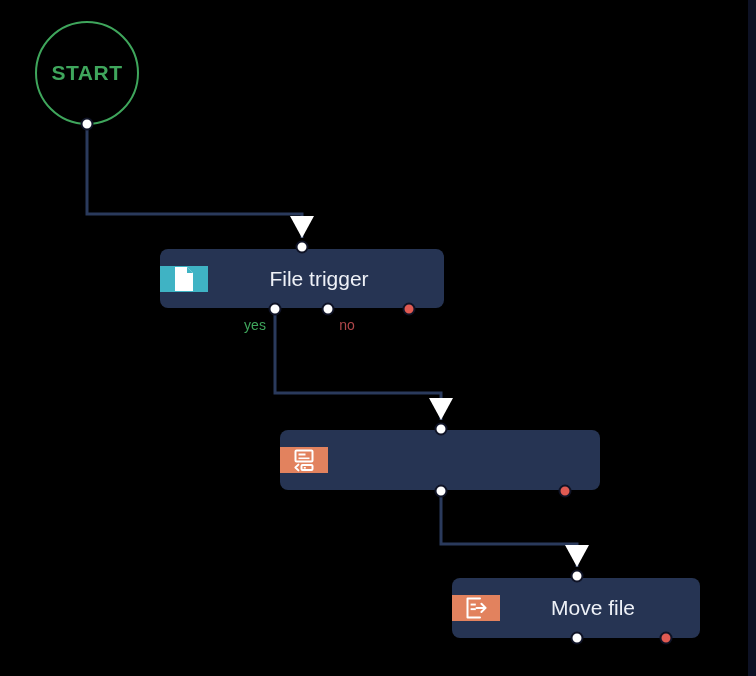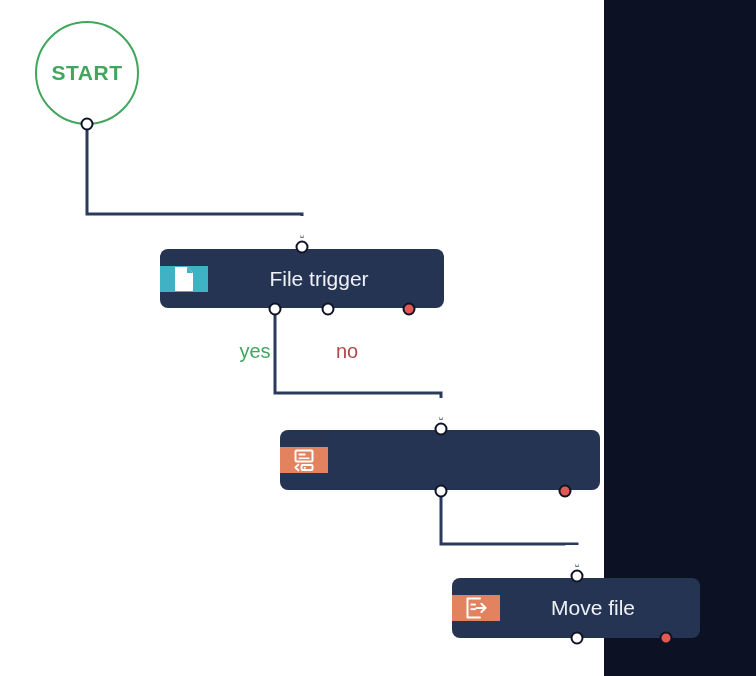--- a/index.html
+++ b/index.html
@@ -86,31 +86,30 @@
     box-sizing: border-box;
     border: 2px solid #0f1326;
     transform: translate(-50%, -50%);
   }
   .port.white { background: #ffffff; }
   .port.red   { background: #e05a52; }
 
   
   .branch-label {
     position: absolute;
-    font-size: 20px;
+    font-size: 14px;
     font-family: "Liberation Sans", sans-serif;
     transform: translate(-50%, 0);
     white-space: nowrap;
-    margin-top: 23px;
   }
 </style>
 </head>
 <body>
 
-<div id="canvas" style="width: 604px; height: 676px; background: #ffffff;">
+<div id="canvas" style="width: 748px; height: 676px; background: #000000;">
 
   <svg id="edge-layer" width="756" height="676" viewBox="0 0 756 676">
       <path d="M87 124 L87 214 L302 214 L302 238" fill="none" stroke="#2a3a5c" stroke-width="3" stroke-linecap="butt" stroke-linejoin="miter"></path>
       <polygon points="290,216 314,216 302,238" fill="#ffffff"></polygon>
       <path d="M275 309 L275 393 L441 393 L441 420" fill="none" stroke="#2a3a5c" stroke-width="3" stroke-linecap="butt" stroke-linejoin="miter"></path>
       <polygon points="429,398 453,398 441,420" fill="#ffffff"></polygon>
       <path d="M441 491 L441 544 L577 544 L577 567" fill="none" stroke="#2a3a5c" stroke-width="3" stroke-linecap="butt" stroke-linejoin="miter"></path>
       <polygon points="565,545 589,545 577,567" fill="#ffffff"></polygon>
     </svg>
 

